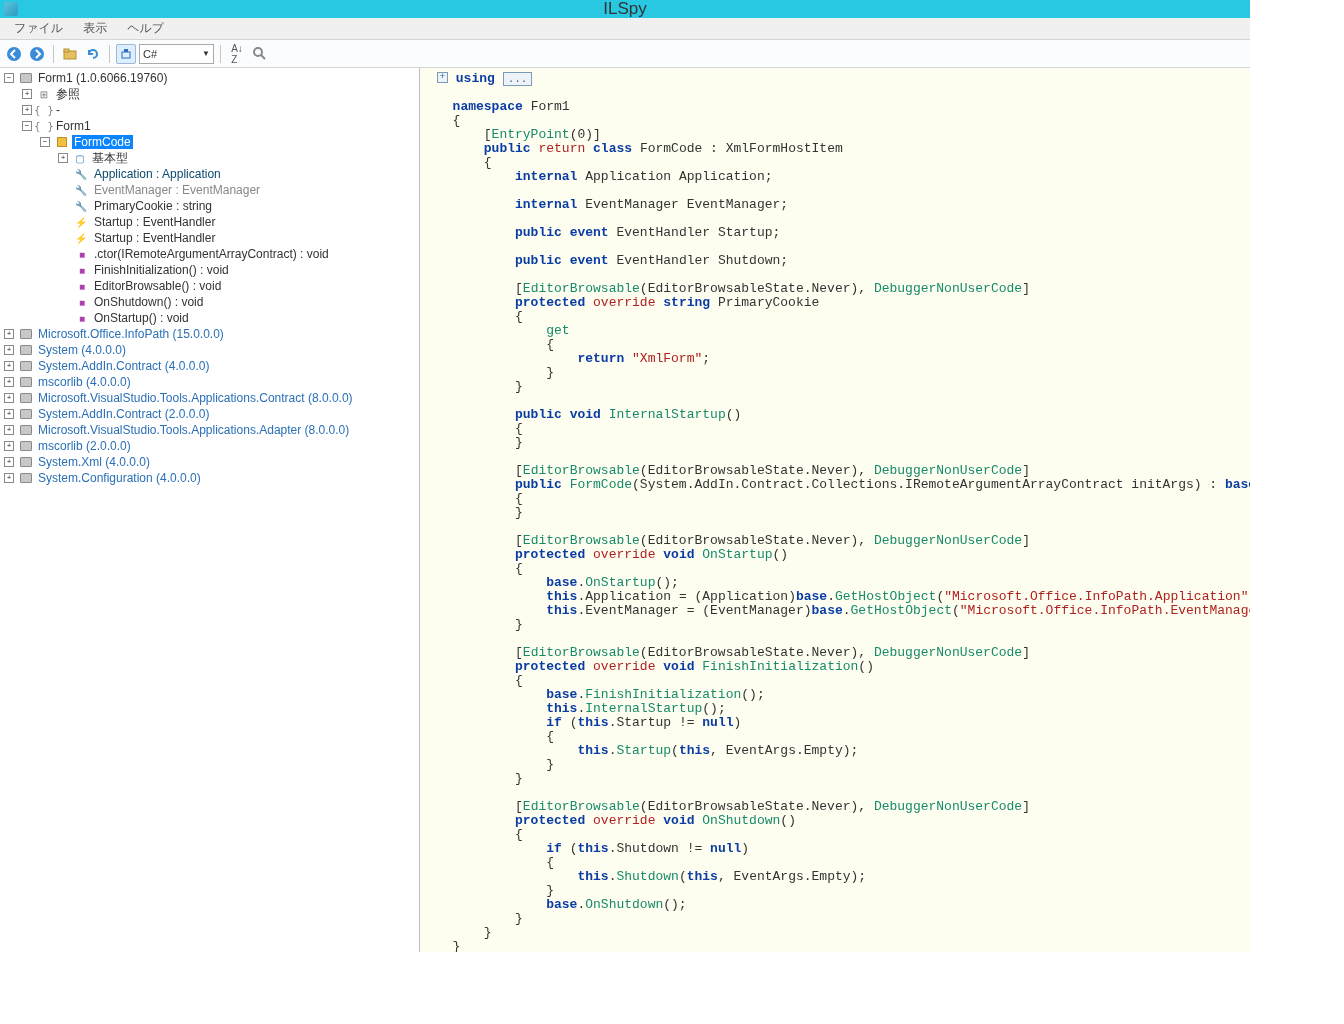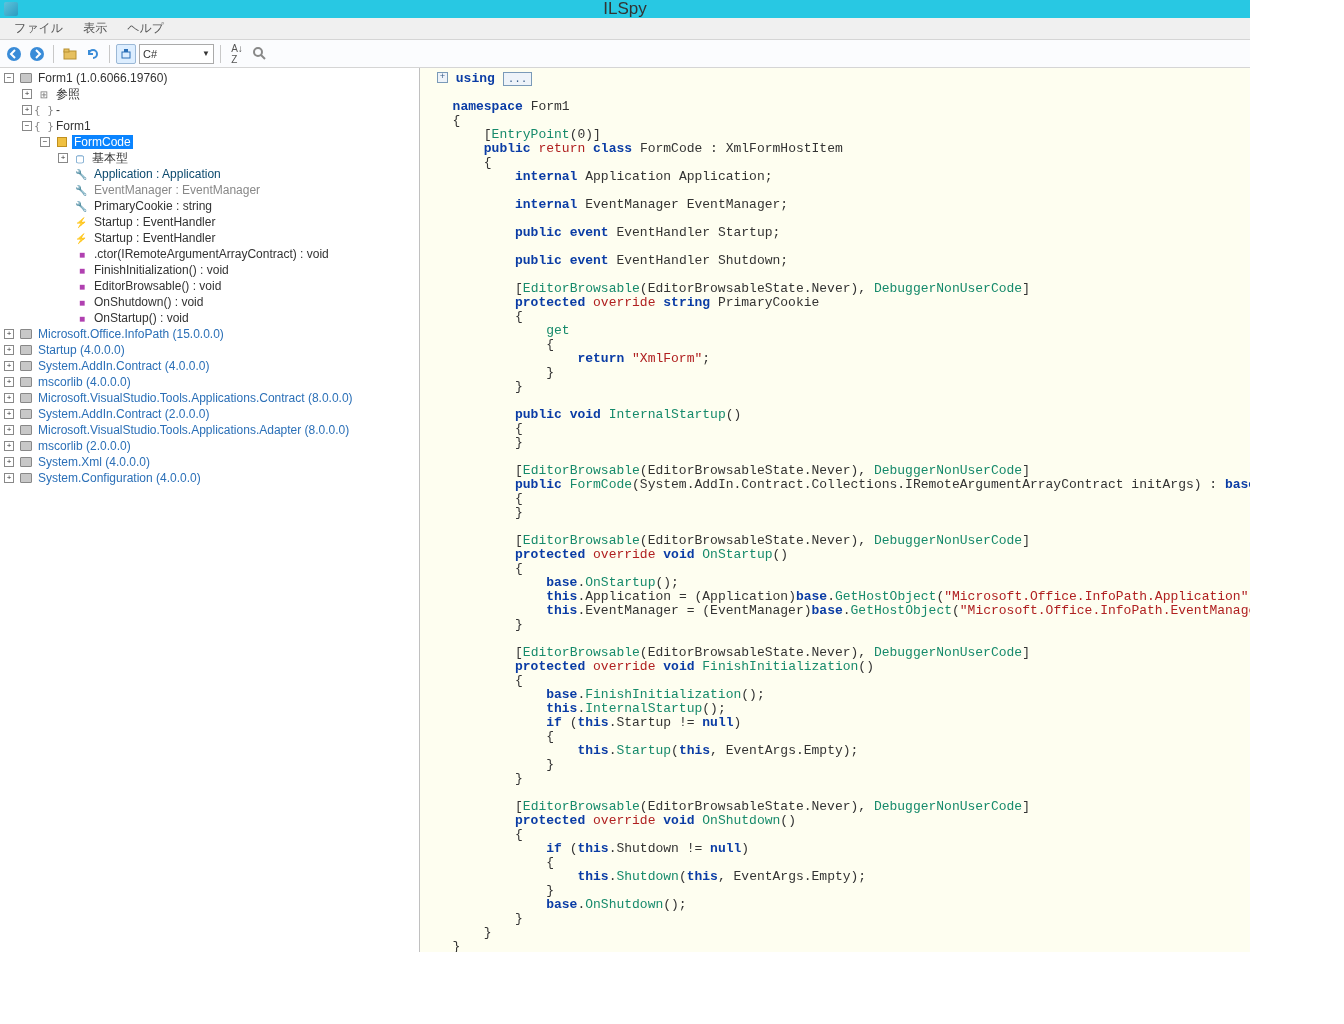--- a/index.html
+++ b/index.html
@@ -201,21 +201,21 @@
           <span class="i-asm"></span>
         </span>
         <span class="label link">Microsoft.Office.InfoPath (15.0.0.0)</span>
       </div>
     <div class="node">
         <span class="sp" style="width:4px"></span>
         <span class="toggle">+</span>
         <span class="icon">
           <span class="i-asm"></span>
         </span>
-        <span class="label link">Startup (4.0.0.0)</span>
+        <span class="label link">System (4.0.0.0)</span>
       </div>
     <div class="node">
         <span class="sp" style="width:4px"></span>
         <span class="toggle">+</span>
         <span class="icon">
           <span class="i-asm"></span>
         </span>
         <span class="label link">System.AddIn.Contract (4.0.0.0)</span>
       </div>
     <div class="node">

